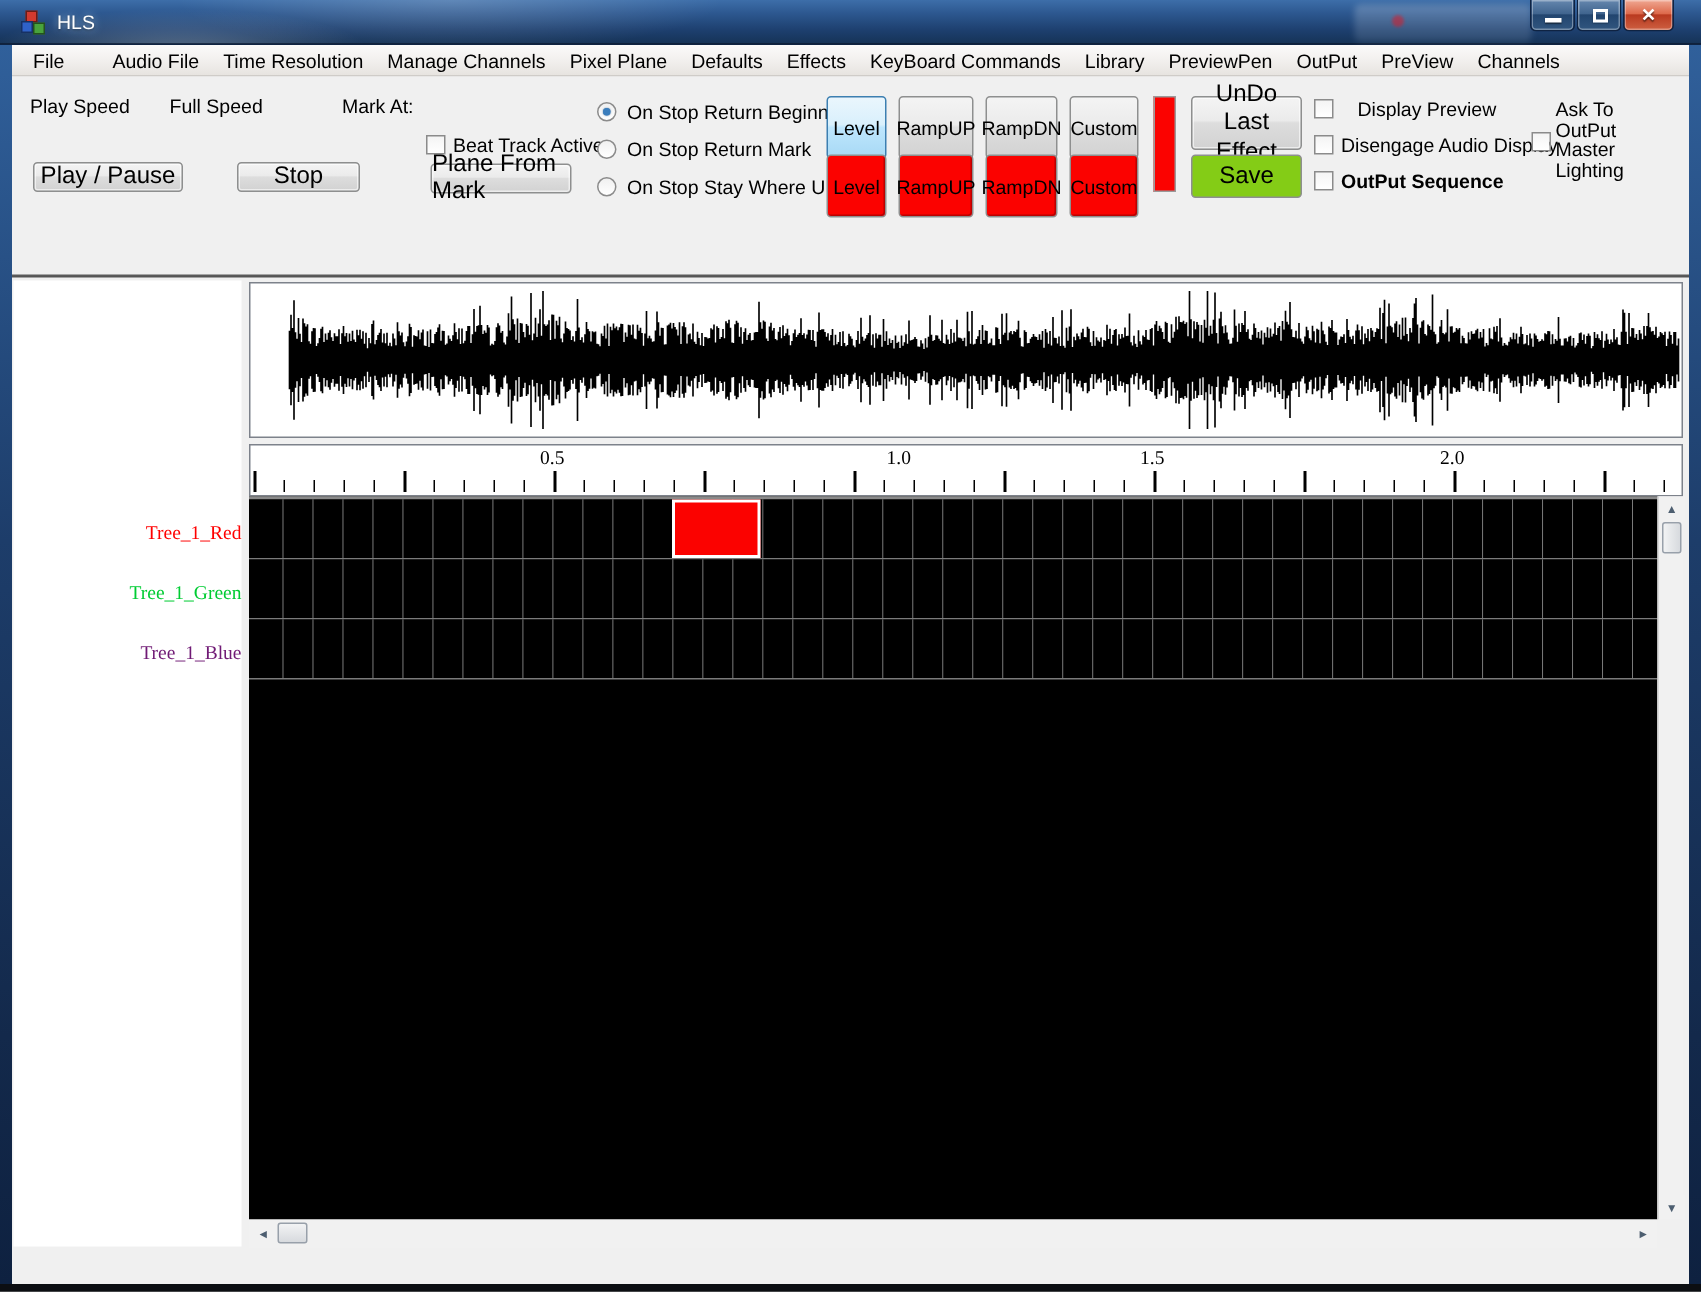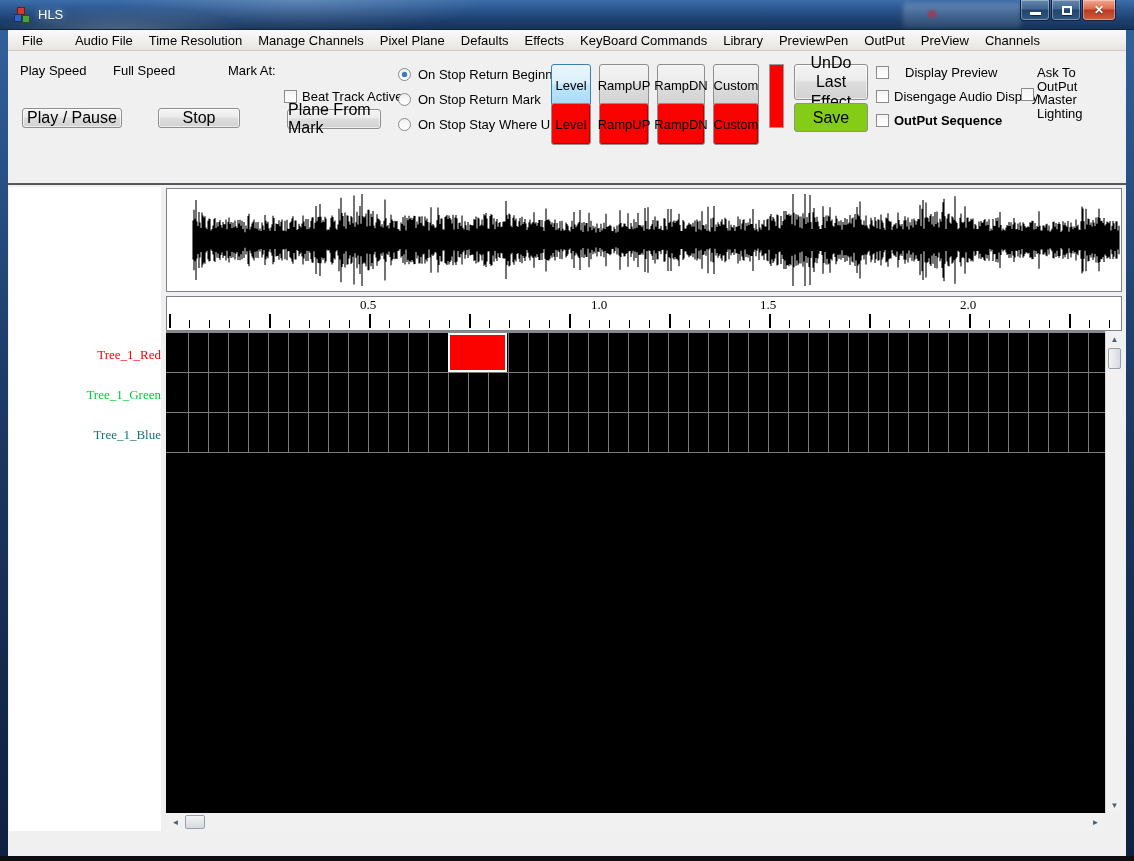--- a/index.html
+++ b/index.html
@@ -257,21 +257,21 @@
           <div>OutPut</div>
           <div>Master</div>
           <div>Lighting</div>
         </div>
     </div>
 
     <div class="main">
       <div class="left-panel">
           <div class="channel-label" style="top: 160px; color: rgb(255, 0, 0);">Tree_1_Red</div>
           <div class="channel-label" style="top: 200px; color: rgb(0, 204, 51);">Tree_1_Green</div>
-          <div class="channel-label" style="top: 240px; color: #0f766e;">Tree_1_Blue</div>
+          <div class="channel-label" style="top: 240px; color: #701a75;">Tree_1_Blue</div>
         </div>
 
       <div class="wave-panel">
         <svg id="wave-svg" width="954" height="102">
             <path d="M26 31.5V70.5M27 20.8V81.2M28 29.7V72.3M29 11.1V90.9M30 32.5V69.5M31 36.9V65.1M32 23.0V79.0M33 33.5V68.5M34 39.0V63.0M35 23.4V78.6M36 26.5V75.5M37 28.6V73.4M38 27.2V74.8M39 38.5V63.5M40 40.2V61.8M41 31.8V70.2M42 29.6V72.4M43 29.9V72.1M44 41.6V60.4M45 39.9V62.1M46 36.4V65.6M47 30.2V71.8M48 28.9V73.1M49 39.0V63.0M50 33.3V68.7M51 37.5V64.5M52 32.9V69.1M53 31.1V70.9M54 35.9V66.1M55 38.4V63.6M56 33.1V68.9M57 35.2V66.8M58 35.2V66.8M59 30.5V71.5M60 40.3V61.7M61 33.1V68.9M62 28.4V73.6M63 35.1V66.9M64 33.0V69.0M65 38.9V63.1M66 33.4V68.6M67 38.3V63.7M68 31.5V70.5M69 37.3V64.7M70 39.0V63.0M71 30.9V71.1M72 34.5V67.5M73 30.8V71.2M74 36.8V65.2M75 31.8V70.2M76 40.1V61.9M77 32.9V69.1M78 43.2V58.8M79 36.4V65.6M80 39.8V62.2M81 27.0V75.0M82 24.7V77.3M83 40.5V61.5M84 37.7V64.3M85 34.4V67.6M86 32.8V69.2M87 30.4V71.6M88 39.3V62.7M89 33.3V68.7M90 39.8V62.2M91 32.9V69.1M92 41.5V60.5M93 39.5V62.5M94 41.9V60.1M95 33.4V68.6M96 36.6V65.4M97 41.1V60.9M98 25.9V76.1M99 31.8V70.2M100 34.6V67.4M101 32.7V69.3M102 39.2V62.8M103 41.8V60.2M104 38.6V63.4M105 35.2V66.8M106 26.8V75.2M107 29.0V73.0M108 42.1V59.9M109 34.5V67.5M110 35.0V67.0M111 35.3V66.7M112 31.2V70.8M113 37.2V64.8M114 32.7V69.3M115 30.6V71.4M116 41.4V60.6M117 41.7V60.3M118 31.8V70.2M119 42.3V59.7M120 30.7V71.3M121 39.7V62.3M122 39.9V62.1M123 33.7V68.3M124 32.4V69.6M125 29.4V72.6M126 27.2V74.8M127 38.1V63.9M128 31.5V70.5M129 31.6V70.4M130 40.9V61.1M131 40.0V62.0M132 34.7V67.3M133 36.9V65.1M134 38.4V63.6M135 34.5V67.5M136 26.5V75.5M137 32.4V69.6M138 37.2V64.8M139 29.9V72.1M140 40.3V61.7M141 30.0V72.0M142 39.9V62.1M143 38.2V63.8M144 31.7V70.3M145 28.4V73.6M146 28.3V73.7M147 39.7V62.3M148 33.8V68.2M149 17.0V85.0M150 32.2V69.8M151 28.3V73.7M152 27.8V74.2M153 14.9V87.1M154 27.7V74.3M155 33.6V68.4M156 31.3V70.7M157 32.9V69.1M158 27.7V74.3M159 29.4V72.6M160 41.3V60.7M161 40.2V61.8M162 40.9V61.1M163 38.3V63.7M164 29.1V72.9M165 26.5V75.5M166 28.0V74.0M167 32.8V69.2M168 31.6V70.4M169 39.4V62.6M170 40.7V61.3M171 35.4V66.6M172 19.8V82.2M173 31.4V70.6M174 8.7V93.3M175 23.9V78.1M176 27.1V74.9M177 37.5V64.5M178 23.4V78.6M179 39.7V62.3M180 26.3V75.7M181 26.7V75.3M182 32.4V69.6M183 35.8V66.2M184 27.0V75.0M185 28.2V73.8M186 34.2V67.8M187 6.4V95.6M188 37.8V64.2M189 33.3V68.7M190 22.8V79.2M191 35.6V66.4M192 26.7V75.3M193 17.1V84.9M194 34.8V67.2M195 5.0V97.0M196 27.2V74.8M197 28.4V73.6M198 27.4V74.6M199 24.5V77.5M200 37.6V64.4M201 20.7V81.3M202 20.8V81.2M203 36.9V65.1M204 24.8V77.2M205 27.9V74.1M206 22.1V79.9M207 36.6V65.4M208 39.2V62.8M209 33.4V68.6M210 25.3V76.7M211 29.6V72.4M212 30.3V71.7M213 31.4V70.6M214 37.6V64.4M215 35.2V66.8M216 38.6V63.4M217 31.7V70.3M218 10.4V91.6M219 29.3V72.7M220 37.6V64.4M221 35.9V66.1M222 39.4V62.6M223 33.9V68.1M224 25.7V76.3M225 30.4V71.6M226 31.9V70.1M227 38.6V63.4M228 31.8V70.2M229 32.5V69.5M230 32.0V70.0M231 40.1V61.9M232 40.5V61.5M233 41.9V60.1M234 33.4V68.6M235 35.0V67.0M236 28.1V73.9M237 36.7V65.3M238 26.6V75.4M239 41.6V60.4M240 28.9V73.1M241 31.2V70.8M242 26.7V75.3M243 29.9V72.1M244 28.7V73.3M245 31.1V70.9M246 29.2V72.8M247 26.8V75.2M248 27.0V75.0M249 39.0V63.0M250 32.6V69.4M251 35.5V66.5M252 27.5V74.5M253 27.8V74.2M254 34.1V67.9M255 27.3V74.7M256 36.6V65.4M257 37.2V64.8M258 27.5V74.5M259 31.5V70.5M260 29.5V72.5M261 33.0V69.0M262 41.5V60.5M263 33.4V68.6M264 18.3V83.7M265 36.5V65.5M266 34.9V67.1M267 36.6V65.4M268 38.8V63.2M269 38.5V63.5M270 31.3V70.7M271 18.6V83.4M272 25.9V76.1M273 34.9V67.1M274 29.5V72.5M275 29.6V72.4M276 40.6V61.4M277 40.5V61.5M278 28.0V74.0M279 27.3V74.7M280 26.1V75.9M281 30.0V72.0M282 26.4V75.6M283 29.0V73.0M284 30.6V71.4M285 34.6V67.4M286 25.8V76.2M287 40.4V61.6M288 28.5V73.5M289 25.9V76.1M290 29.2V72.8M291 40.0V62.0M292 34.0V68.0M293 33.4V68.6M294 37.1V64.9M295 26.6V75.4M296 38.8V63.2M297 40.4V61.6M298 32.2V69.8M299 36.3V65.7M300 41.1V60.9M301 33.0V69.0M302 41.6V60.4M303 35.6V66.4M304 35.9V66.1M305 36.6V65.4M306 36.3V65.7M307 29.9V72.1M308 30.7V71.3M309 27.4V74.6M310 39.4V62.6M311 28.5V73.5M312 29.6V72.4M313 37.0V65.0M314 35.7V66.3M315 30.4V71.6M316 36.5V65.5M317 25.2V76.8M318 26.5V75.5M319 24.1V77.9M320 29.5V72.5M321 39.4V62.6M322 39.7V62.3M323 27.1V74.9M324 24.9V77.1M325 26.1V75.9M326 35.5V66.5M327 29.2V72.8M328 40.1V61.9M329 32.4V69.6M330 29.9V72.1M331 37.7V64.3M332 34.1V67.9M333 33.0V69.0M334 38.0V64.0M335 37.6V64.4M336 32.7V69.3M337 32.4V69.6M338 32.4V69.6M339 12.1V89.9M340 25.9V76.1M341 30.1V71.9M342 24.6V77.4M343 25.5V76.5M344 36.7V65.3M345 38.3V63.7M346 28.7V73.3M347 26.2V75.8M348 31.4V70.6M349 29.6V72.4M350 37.0V65.0M351 37.9V64.1M352 32.2V69.8M353 29.0V73.0M354 36.5V65.5M355 27.8V74.2M356 35.0V67.0M357 33.1V68.9M358 30.1V71.9M359 34.5V67.5M360 41.1V60.9M361 38.3V63.7M362 33.2V68.8M363 30.6V71.4M364 35.6V66.4M365 34.2V67.8M366 33.0V69.0M367 23.2V78.8M368 34.4V67.6M369 33.2V68.8M370 36.7V65.3M371 34.0V68.0M372 30.9V71.1M373 31.0V71.0M374 37.7V64.3M375 31.0V71.0M376 38.3V63.7M377 42.1V59.9M378 32.2V69.8M379 19.4V82.6M380 31.0V71.0M381 30.5V71.5M382 30.5V71.5M383 32.3V69.7M384 35.5V66.5M385 33.2V68.8M386 38.0V64.0M387 34.3V67.7M388 30.4V71.6M389 41.1V60.9M390 34.1V67.9M391 40.5V61.5M392 39.0V63.0M393 32.3V69.7M394 41.7V60.3M395 31.8V70.2M396 39.7V62.3M397 41.8V60.2M398 41.0V61.0M399 33.5V68.5M400 35.1V66.9M401 36.8V65.2M402 41.3V60.7M403 42.5V59.5M404 37.7V64.3M405 31.7V70.3M406 40.1V61.9M407 22.9V79.1M408 35.5V66.5M409 38.2V63.8M410 36.6V65.4M411 34.4V67.6M412 33.0V69.0M413 21.1V80.9M414 41.2V60.8M415 33.8V68.2M416 42.9V59.1M417 33.1V68.9M418 36.6V65.4M419 34.1V67.9M420 34.1V67.9M421 42.2V59.8M422 23.7V78.3M423 38.3V63.7M424 31.8V70.2M425 41.0V61.0M426 36.7V65.3M427 39.6V62.4M428 37.7V64.3M429 43.4V58.6M430 34.6V67.4M431 39.6V62.4M432 38.9V63.1M433 43.0V59.0M434 34.7V67.3M435 41.5V60.5M436 39.2V62.8M437 33.8V68.2M438 40.1V61.9M439 24.7V77.3M440 38.0V64.0M441 37.6V64.4M442 37.1V64.9M443 35.7V66.3M444 37.0V65.0M445 42.0V60.0M446 42.2V59.8M447 37.8V64.2M448 40.0V62.0M449 43.7V58.3M450 36.5V65.5M451 42.7V59.3M452 35.5V66.5M453 21.2V80.8M454 34.1V67.9M455 38.3V63.7M456 37.6V64.4M457 34.5V67.5M458 34.7V67.3M459 36.9V65.1M460 38.1V63.9M461 24.2V77.8M462 39.7V62.3M463 40.1V61.9M464 34.1V67.9M465 37.4V64.6M466 40.3V61.7M467 30.3V71.7M468 39.5V62.5M469 32.9V69.1M470 38.7V63.3M471 24.1V77.9M472 36.0V66.0M473 36.2V65.8M474 36.6V65.4M475 38.3V63.7M476 36.2V65.8M477 41.8V60.2M478 18.9V83.1M479 31.9V70.1M480 40.1V61.9M481 18.3V83.7M482 40.6V61.4M483 40.1V61.9M484 37.0V65.0M485 35.2V66.8M486 31.0V71.0M487 40.4V61.6M488 27.6V74.4M489 37.7V64.3M490 31.4V70.6M491 31.7V70.3M492 40.1V61.9M493 39.5V62.5M494 36.7V65.3M495 41.1V60.9M496 41.2V60.8M497 29.2V72.8M498 29.5V72.5M499 37.0V65.0M500 40.4V61.6M501 20.1V81.9M502 34.1V67.9M503 32.8V69.2M504 19.9V82.1M505 37.8V64.2M506 32.7V69.3M507 31.6V70.4M508 33.9V68.1M509 31.7V70.3M510 32.3V69.7M511 30.6V71.4M512 24.8V77.2M513 36.1V65.9M514 41.9V60.1M515 42.1V59.9M516 31.1V70.9M517 32.4V69.6M518 39.8V62.2M519 39.6V62.4M520 36.8V65.2M521 35.7V66.3M522 33.7V68.3M523 35.3V66.7M524 35.6V66.4M525 37.7V64.3M526 33.8V68.2M527 37.5V64.5M528 31.6V70.4M529 42.8V59.2M530 30.4V71.6M531 32.6V69.4M532 40.2V61.8M533 31.7V70.3M534 41.3V60.7M535 22.3V79.7M536 36.1V65.9M537 36.4V65.6M538 40.0V62.0M539 35.3V66.7M540 41.7V60.3M541 17.8V84.2M542 41.5V60.5M543 42.8V59.2M544 29.5V72.5M545 38.2V63.8M546 28.7V73.3M547 17.1V84.9M548 42.3V59.7M549 35.5V66.5M550 37.9V64.1M551 33.3V68.7M552 35.2V66.8M553 37.1V64.9M554 32.6V69.4M555 30.2V71.8M556 35.6V66.4M557 35.8V66.2M558 28.8V73.2M559 30.2V71.8M560 39.1V62.9M561 41.6V60.4M562 31.7V70.3M563 41.5V60.5M564 35.8V66.2M565 38.0V64.0M566 38.8V63.2M567 36.0V66.0M568 42.1V59.9M569 37.6V64.4M570 38.1V63.9M571 27.5V74.5M572 37.0V65.0M573 30.2V71.8M574 40.2V61.8M575 34.4V67.6M576 31.0V71.0M577 30.3V71.7M578 41.4V60.6M579 33.9V68.1M580 36.9V65.1M581 33.6V68.4M582 36.0V66.0M583 29.4V72.6M584 35.0V67.0M585 34.9V67.1M586 20.0V82.0M587 39.2V62.8M588 41.3V60.7M589 34.8V67.2M590 40.2V61.8M591 42.4V59.6M592 31.1V70.9M593 38.5V63.5M594 40.7V61.3M595 34.7V67.3M596 35.7V66.3M597 31.0V71.0M598 37.4V64.6M599 37.6V64.4M600 30.4V71.6M601 29.7V72.3M602 41.3V60.7M603 27.3V74.7M604 25.0V77.0M605 31.7V70.3M606 28.1V73.9M607 29.8V72.2M608 32.4V69.6M609 37.0V65.0M610 25.5V76.5M611 26.3V75.7M612 38.8V63.2M613 39.6V62.4M614 27.1V74.9M615 36.2V65.8M616 32.1V69.9M617 22.1V79.9M618 30.6V71.4M619 21.9V80.1M620 25.7V76.3M621 25.9V76.1M622 24.8V77.2M623 27.0V75.0M624 25.8V76.2M625 35.2V66.8M626 5.0V97.0M627 23.8V78.2M628 36.5V65.5M629 25.2V76.8M630 30.5V71.5M631 25.7V76.3M632 27.5V74.5M633 38.6V63.4M634 27.6V74.4M635 39.5V62.5M636 24.2V77.8M637 29.5V72.5M638 5.0V97.0M639 34.9V67.1M640 28.1V73.9M641 33.5V68.5M642 24.1V77.9M643 6.0V96.0M644 33.0V69.0M645 40.0V62.0M646 23.3V78.7M647 18.9V83.1M648 28.5V73.5M649 33.1V68.9M650 27.8V74.2M651 32.6V69.4M652 37.3V64.7M653 40.1V61.9M654 40.0V62.0M655 36.1V65.9M656 17.3V84.7M657 28.1V73.9M658 38.9V63.1M659 26.6V75.4M660 32.3V69.7M661 26.4V75.6M662 27.6V74.4M663 18.3V83.7M664 32.3V69.7M665 30.5V71.5M666 36.8V65.2M667 37.7V64.3M668 34.1V67.9M669 26.7V75.3M670 29.7V72.3M671 36.2V65.8M672 32.3V69.7M673 36.6V65.4M674 31.3V70.7M675 40.7V61.3M676 32.9V69.1M677 35.8V66.2M678 29.1V72.9M679 36.1V65.9M680 30.0V72.0M681 35.3V66.7M682 33.5V68.5M683 26.0V76.0M684 34.4V67.6M685 29.6V72.4M686 28.4V73.6M687 38.2V63.8M688 25.0V77.0M689 30.6V71.4M690 18.1V83.9M691 25.5V76.5M692 27.3V74.7M693 12.4V89.6M694 30.5V71.5M695 35.6V66.4M696 35.9V66.1M697 31.5V70.5M698 36.6V65.4M699 26.4V75.6M700 36.6V65.4M701 38.7V63.3M702 40.2V61.8M703 35.4V66.6M704 28.8V73.2M705 31.2V70.8M706 36.5V65.5M707 37.8V64.2M708 28.1V73.9M709 31.8V70.2M710 39.3V62.7M711 30.2V71.8M712 30.8V71.2M713 39.9V62.1M714 25.5V76.5M715 31.4V70.6M716 33.8V68.2M717 38.8V63.2M718 41.0V61.0M719 28.6V73.4M720 29.6V72.4M721 24.3V77.7M722 31.7V70.3M723 32.7V69.3M724 32.6V69.4M725 41.0V61.0M726 37.4V64.6M727 35.4V66.6M728 35.6V66.4M729 33.9V68.1M730 39.6V62.4M731 23.6V78.4M732 31.0V71.0M733 35.5V66.5M734 37.2V64.8M735 34.9V67.1M736 40.3V61.7M737 31.4V70.6M738 27.3V74.7M739 31.2V70.8M740 37.4V64.6M741 28.5V73.5M742 40.5V61.5M743 33.3V68.7M744 36.4V65.6M745 30.3V71.7M746 38.5V63.5M747 29.6V72.4M748 31.4V70.6M749 35.7V66.3M750 32.3V69.7M751 29.9V72.1M752 30.3V71.7M753 16.1V85.9M754 37.0V65.0M755 19.7V82.3M756 10.9V91.1M757 39.8V62.2M758 28.7V73.3M759 13.4V88.6M760 28.2V73.8M761 29.1V72.9M762 32.7V69.3M763 26.7V75.3M764 25.1V76.9M765 35.6V66.4M766 27.3V74.7M767 37.4V64.6M768 22.9V79.1M769 34.9V67.1M770 22.6V79.4M771 33.6V68.4M772 38.5V63.5M773 29.7V72.3M774 32.6V69.4M775 23.0V79.0M776 13.3V88.7M777 9.7V92.3M778 27.3V74.7M779 40.0V62.0M780 29.5V72.5M781 25.3V76.7M782 24.5V77.5M783 33.6V68.4M784 34.7V67.3M785 27.3V74.7M786 28.4V73.6M787 30.8V71.2M788 7.3V94.7M789 32.2V69.8M790 33.9V68.1M791 40.2V61.8M792 39.2V62.8M793 28.7V73.3M794 24.4V77.6M795 33.0V69.0M796 33.9V68.1M797 32.7V69.3M798 17.2V84.8M799 38.7V63.3M800 28.7V73.3M801 28.5V73.5M802 32.9V69.1M803 32.1V69.9M804 29.7V72.3M805 30.7V71.3M806 29.6V72.4M807 39.8V62.2M808 34.9V67.1M809 36.3V65.7M810 39.9V62.1M811 40.0V62.0M812 32.5V69.5M813 37.3V64.7M814 31.9V70.1M815 33.7V68.3M816 33.4V68.6M817 31.1V70.9M818 30.1V71.9M819 36.6V65.4M820 32.4V69.6M821 36.0V66.0M822 30.3V71.7M823 42.0V60.0M824 39.6V62.4M825 41.2V60.8M826 29.9V72.1M827 36.7V65.3M828 37.1V64.9M829 28.9V73.1M830 32.1V69.9M831 28.4V73.6M832 38.6V63.4M833 23.1V78.9M834 36.0V66.0M835 41.5V60.5M836 39.6V62.4M837 40.8V61.2M838 41.4V60.6M839 38.8V63.2M840 35.9V66.1M841 37.1V64.9M842 32.9V69.1M843 37.1V64.9M844 33.3V68.7M845 40.0V62.0M846 35.5V66.5M847 28.9V73.1M848 33.6V68.4M849 40.5V61.5M850 40.0V62.0M851 34.4V67.6M852 41.1V60.9M853 33.3V68.7M854 36.7V65.3M855 42.1V59.9M856 33.3V68.7M857 34.7V67.3M858 37.0V65.0M859 38.8V63.2M860 38.3V63.7M861 37.2V64.8M862 38.2V63.8M863 33.2V68.8M864 33.8V68.2M865 31.7V70.3M866 31.9V70.1M867 40.5V61.5M868 33.9V68.1M869 40.1V61.9M870 37.0V65.0M871 38.1V63.9M872 22.3V79.7M873 36.8V65.2M874 41.4V60.6M875 41.4V60.6M876 36.6V65.4M877 36.5V65.5M878 38.6V63.4M879 35.5V66.5M880 34.8V67.2M881 41.5V60.5M882 36.4V65.6M883 42.7V59.3M884 41.4V60.6M885 39.7V62.3M886 33.1V68.9M887 32.6V69.4M888 37.7V64.3M889 34.0V68.0M890 40.2V61.8M891 35.0V67.0M892 33.3V68.7M893 34.9V67.1M894 43.1V58.9M895 41.6V60.4M896 32.3V69.7M897 36.3V65.7M898 33.8V68.2M899 36.5V65.5M900 37.7V64.3M901 31.9V70.1M902 42.8V59.2M903 38.2V63.8M904 33.5V68.5M905 37.4V64.6M906 40.3V61.7M907 37.4V64.6M908 39.1V62.9M909 30.4V71.6M910 37.3V64.7M911 35.8V66.2M912 40.6V61.4M913 41.0V61.0M914 32.2V69.8M915 17.4V84.6M916 19.5V82.5M917 32.2V69.8M918 40.3V61.7M919 19.7V82.3M920 35.4V66.6M921 29.6V72.4M922 29.9V72.1M923 36.1V65.9M924 33.6V68.4M925 37.6V64.4M926 31.0V71.0M927 33.4V68.6M928 37.1V64.9M929 28.4V73.6M930 34.8V67.2M931 28.3V73.7M932 19.7V82.3M933 29.1V72.9M934 32.0V70.0M935 31.7V70.3M936 34.1V67.9M937 28.9V73.1M938 36.4V65.6M939 35.3V66.7M940 32.4V69.6M941 33.2V68.8M942 34.3V67.7M943 32.1V69.9M944 41.6V60.4M945 36.9V65.1M946 32.0V70.0M947 34.3V67.7M948 40.1V61.9M949 32.3V69.7M950 32.4V69.6M951 41.4V60.6M952 36.7V65.3" stroke="#000000" stroke-width="1.1"></path>
           </svg>
       </div>
 
       <div class="ruler">
           <div class="tick major" style="left: 2px;"></div>

